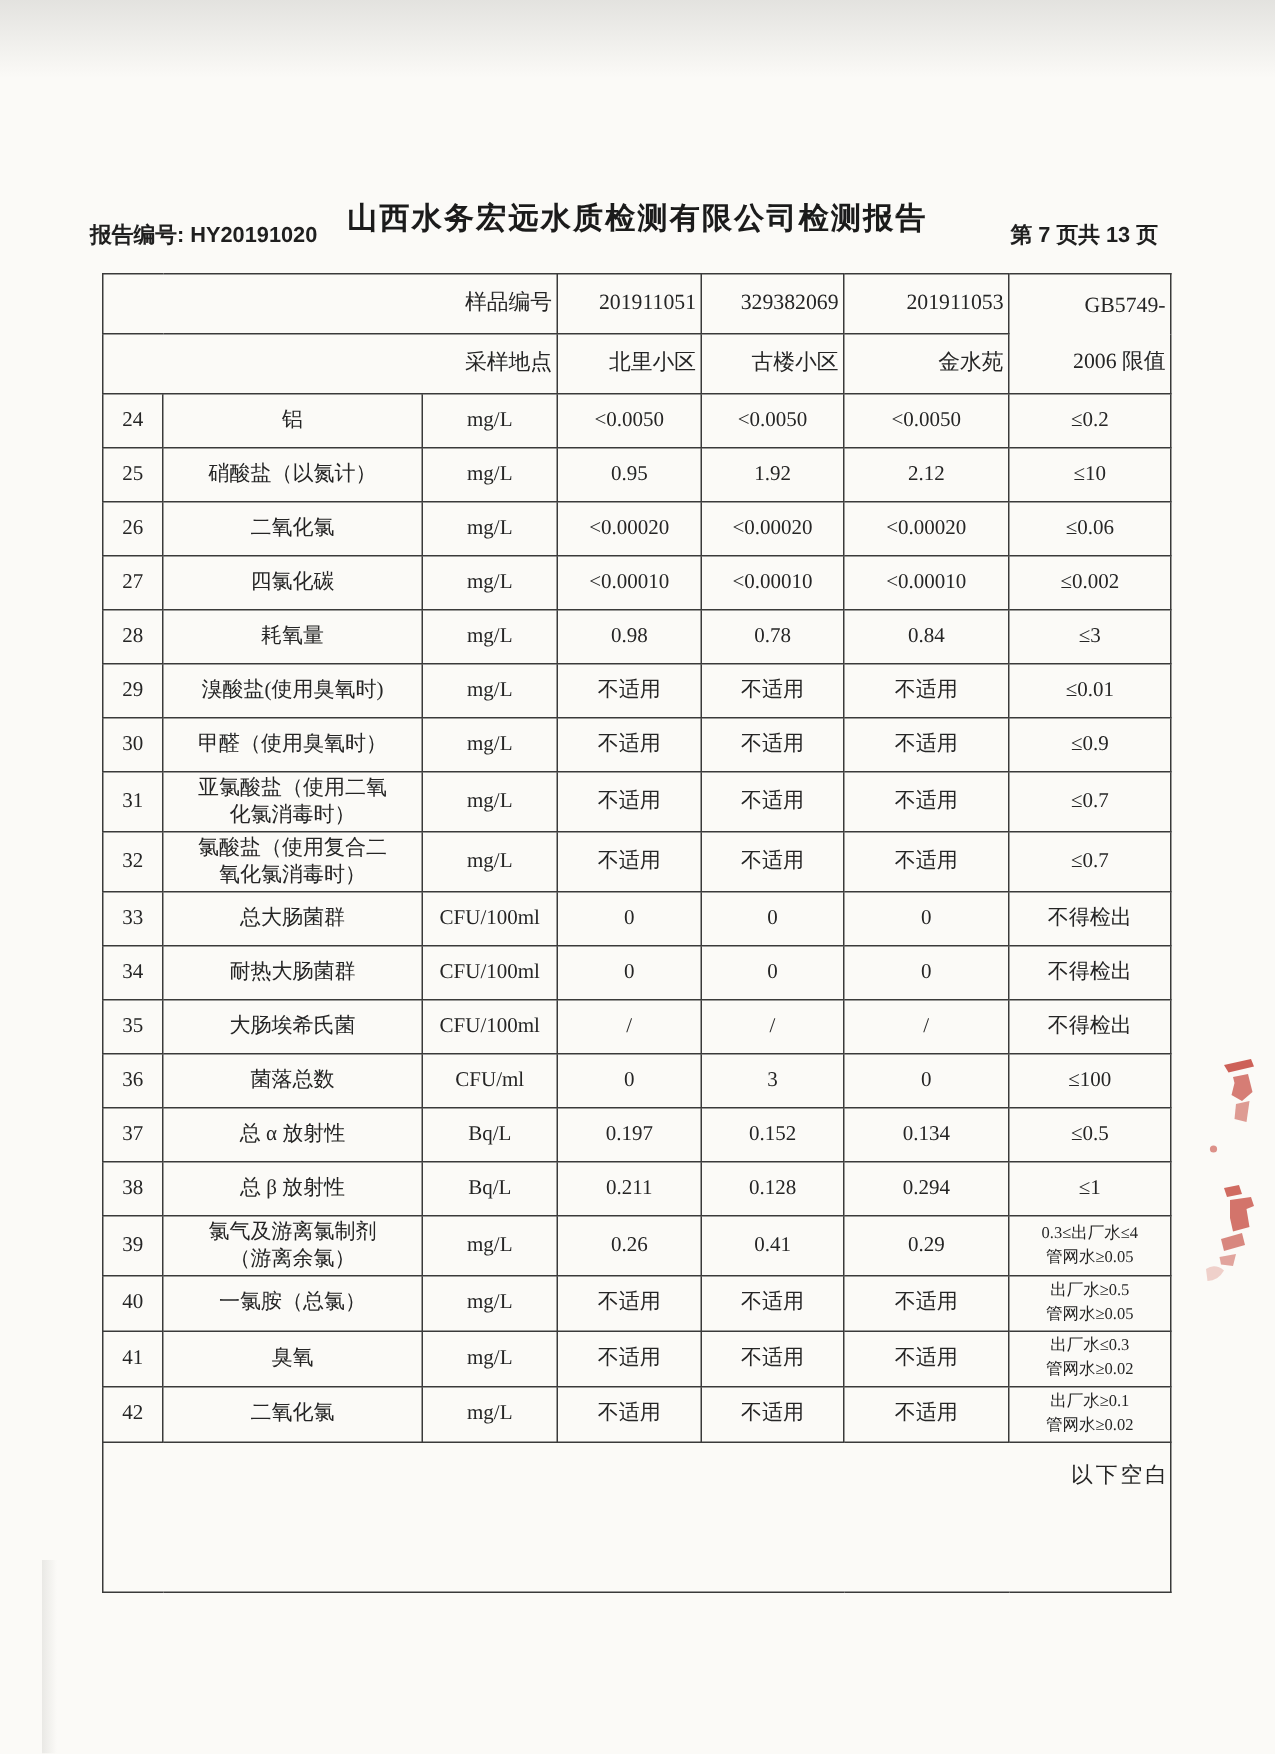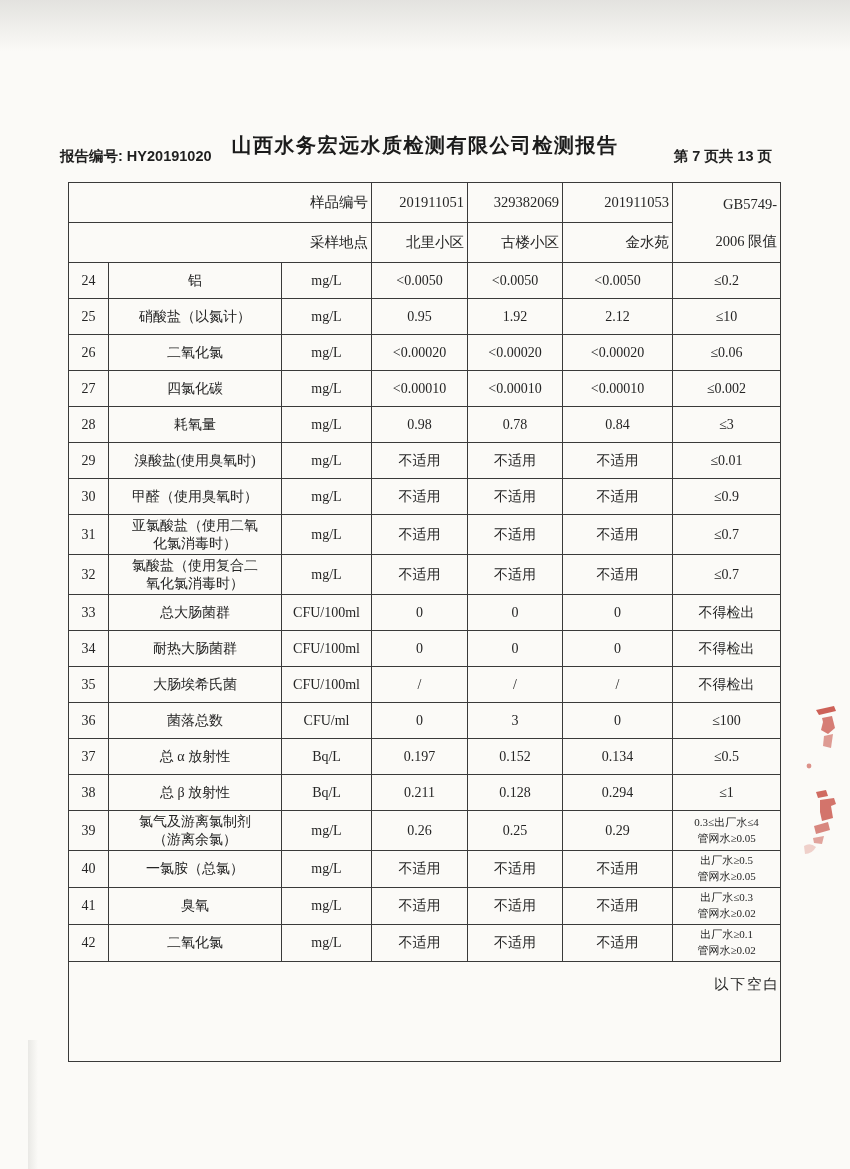--- a/index.html
+++ b/index.html
@@ -231,21 +231,21 @@
     <td class="c-val">0.128</td>
     <td class="c-val">0.294</td>
     <td class="c-limit">≤1</td>
   </tr>
       <tr>
     <td class="c-no">39</td>
     <td class="c-name">氯气及游离氯制剂
 （游离余氯）</td>
     <td class="c-unit">mg/L</td>
     <td class="c-val">0.26</td>
-    <td class="c-val">0.25</td>
+    <td class="c-val">0.41</td>
     <td class="c-val">0.29</td>
     <td class="c-limit small">0.3≤出厂水≤4
 管网水≥0.05</td>
   </tr>
       <tr>
     <td class="c-no">40</td>
     <td class="c-name">一氯胺（总氯）</td>
     <td class="c-unit">mg/L</td>
     <td class="c-val">不适用</td>
     <td class="c-val">不适用</td>

